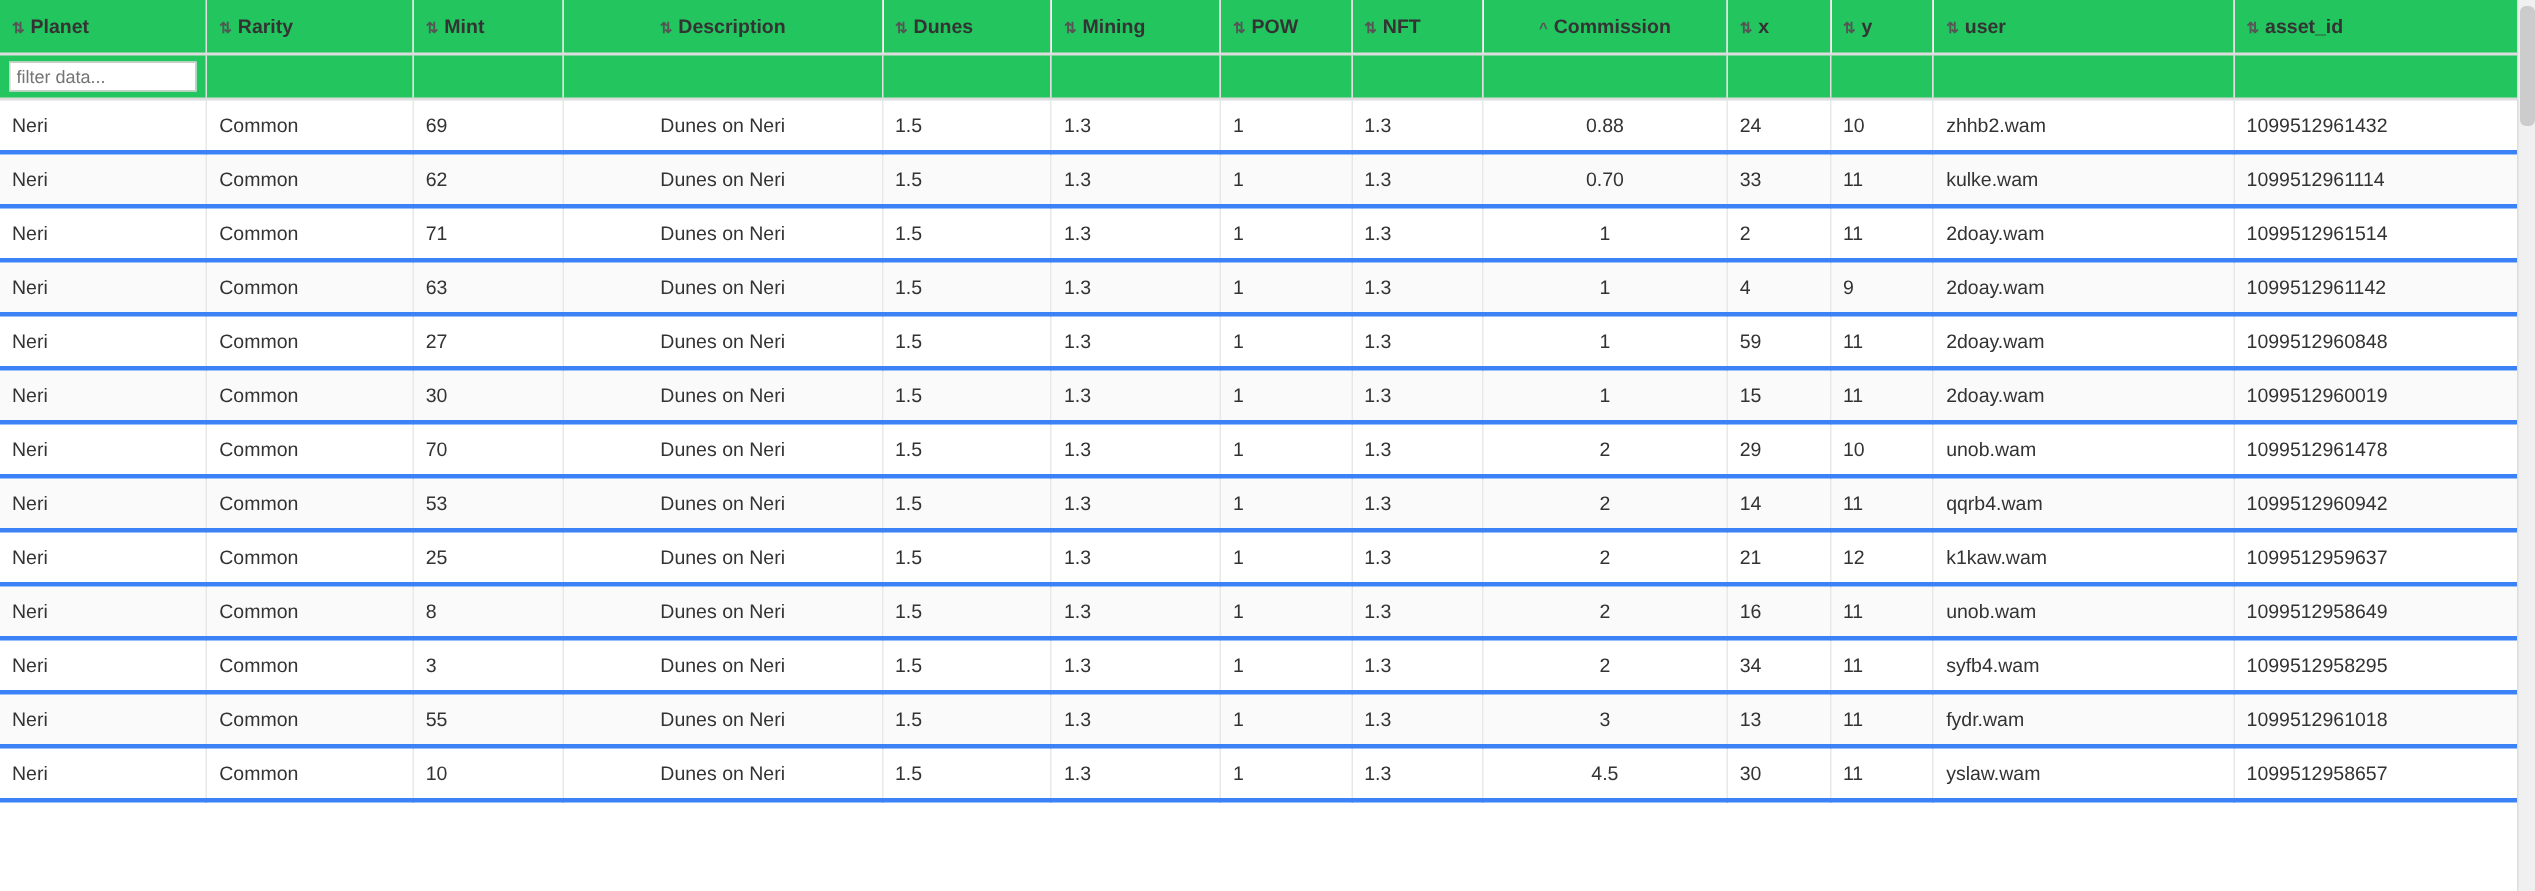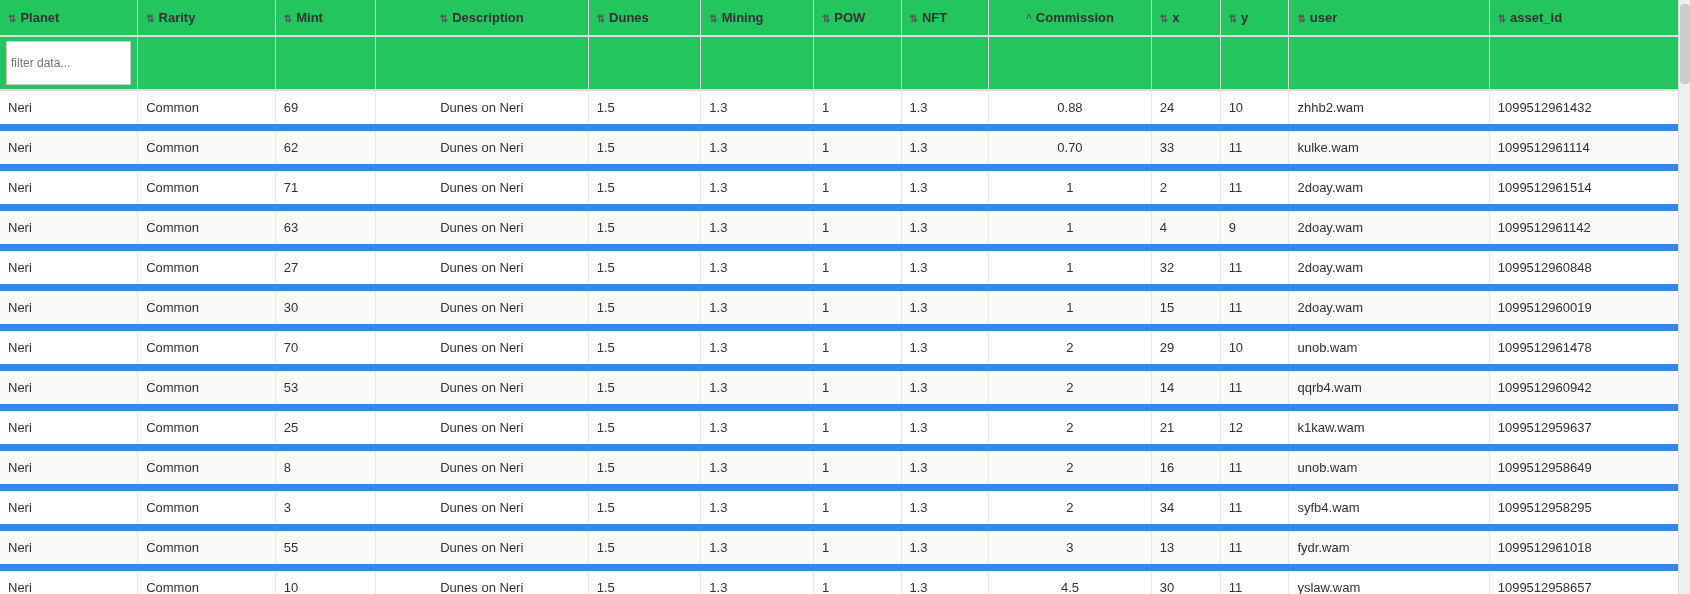--- a/index.html
+++ b/index.html
@@ -53,29 +53,29 @@
     }
 
     .filter-row td {
       padding: 4px 6px;
       border-bottom: 1px solid #ddd;
       border-right: 1px solid #e0e0e0;
     }
 
     .filter-input {
       width: 100%;
-      padding: 14px 4px;
+      padding: 2px 4px;
       font-size: 12px;
       border: 1px solid #ccc;
       color: #aaa;
       background: #fff;
     }
 
     tbody tr {
-      border-bottom: 7px solid #3b82f6;
+      border-bottom: 3px solid #3b82f6;
     }
 
     tbody tr:nth-child(even) {
       background: #fafafa;
     }
 
     tbody td {
       padding: 9px 8px;
       border-right: 1px solid #e8e8e8;
       white-space: nowrap;
@@ -233,21 +233,21 @@
         <tr>
           <td class="col-planet">Neri</td>
           <td class="col-rarity">Common</td>
           <td class="col-mint">27</td>
           <td class="col-description">Dunes on Neri</td>
           <td class="col-charge">1.5</td>
           <td class="col-mining">1.3</td>
           <td class="col-pow">1</td>
           <td class="col-nft">1.3</td>
           <td class="col-commission">1</td>
-          <td class="col-x">32</td>
+          <td class="col-x">59</td>
           <td class="col-y">11</td>
           <td class="col-user">2doay.wam</td>
           <td class="col-asset_id">1099512960848</td>
         </tr>
         <tr>
           <td class="col-planet">Neri</td>
           <td class="col-rarity">Common</td>
           <td class="col-mint">30</td>
           <td class="col-description">Dunes on Neri</td>
           <td class="col-charge">1.5</td>

